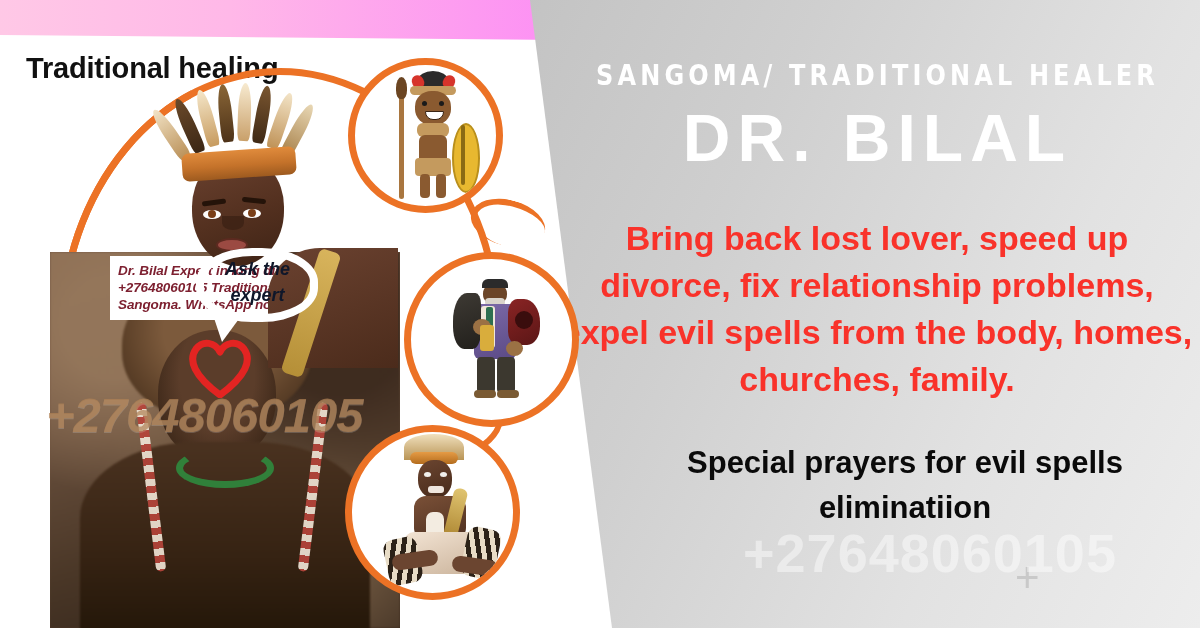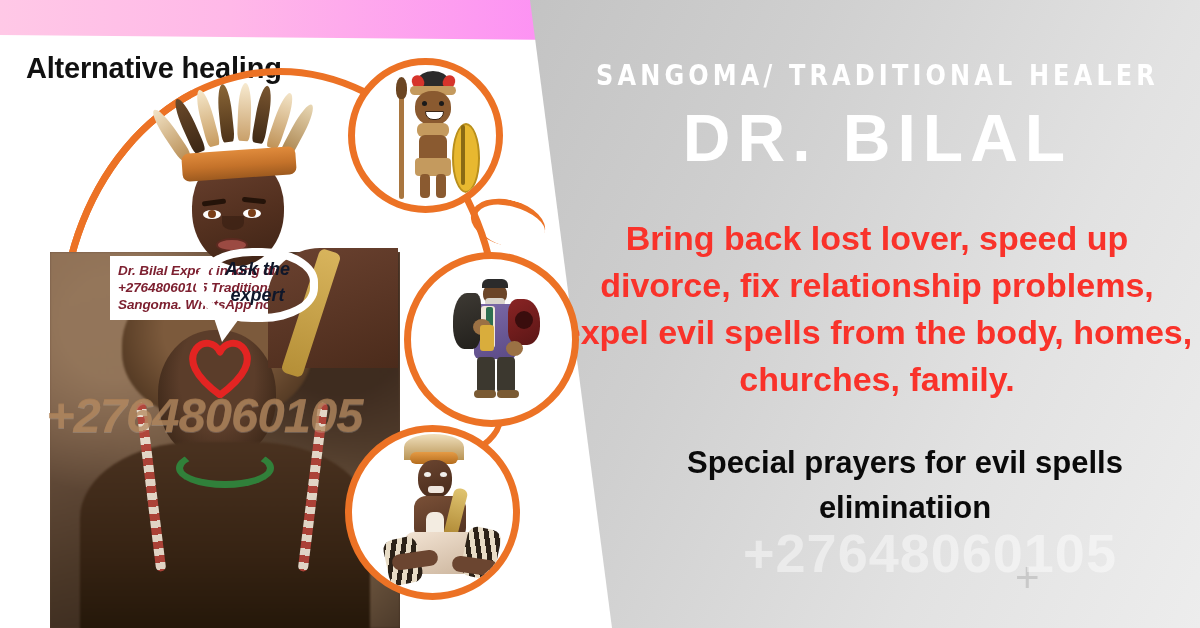--- a/index.html
+++ b/index.html
@@ -235,21 +235,21 @@
   <div class="plus-mark">+</div>
 
   <div class="right-col">
     <div class="kicker">SANGOMA/ TRADITIONAL HEALER</div>
     <div class="bigname">DR.  BILAL</div>
     <div class="redtext">Bring back lost lover, speed up divorce, fix relationship problems, expel evil spells from the body, homes, churches, family.</div>
     <div class="blacktext">Special prayers for  evil spells eliminatiion</div>
     <div class="phone-watermark">+27648060105</div>
   </div>
 
-  <div class="alt-heal">Alternative healing</div>
+  <div class="alt-heal">Traditional healing</div>
 
   <div class="arc-big"></div>
   <div class="arc-left"></div>
 
   <div class="photo-block">
     <div class="ph-bg-blur"></div>
     <div class="ph-hair"></div>
     <div class="ph-face"></div>
     <div class="ph-body"></div>
     <div class="ph-bead-l"></div>

